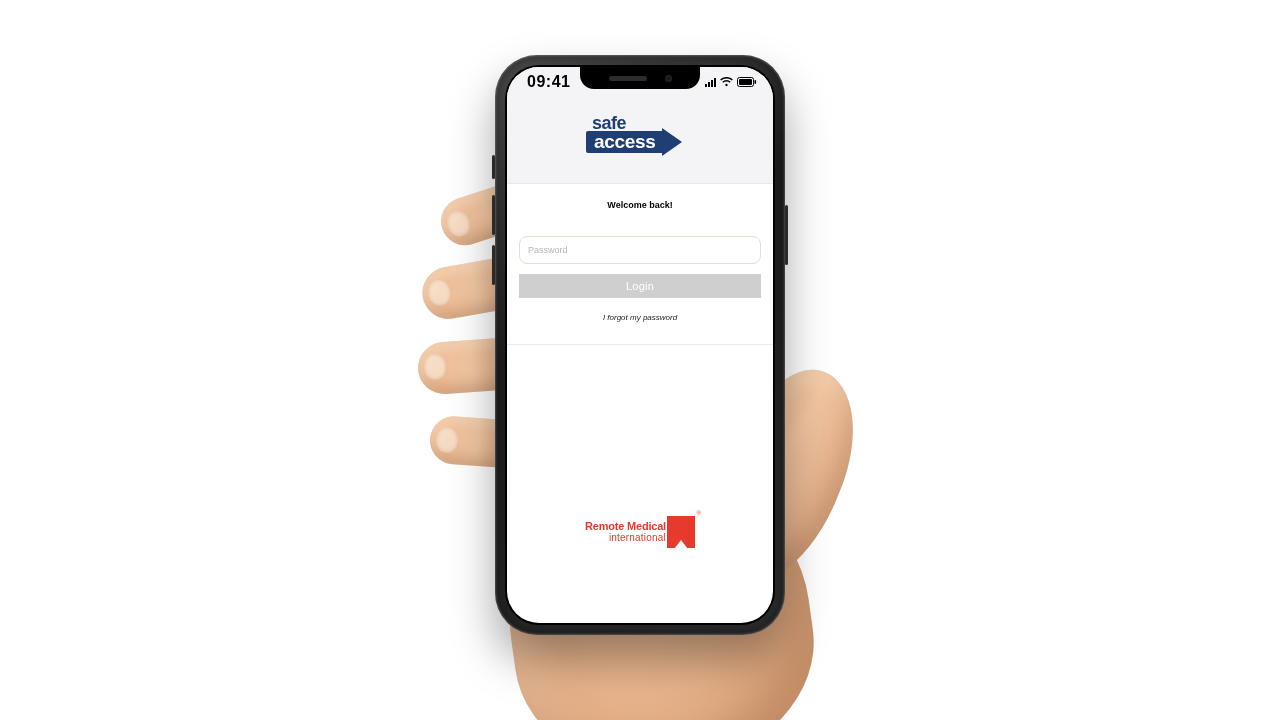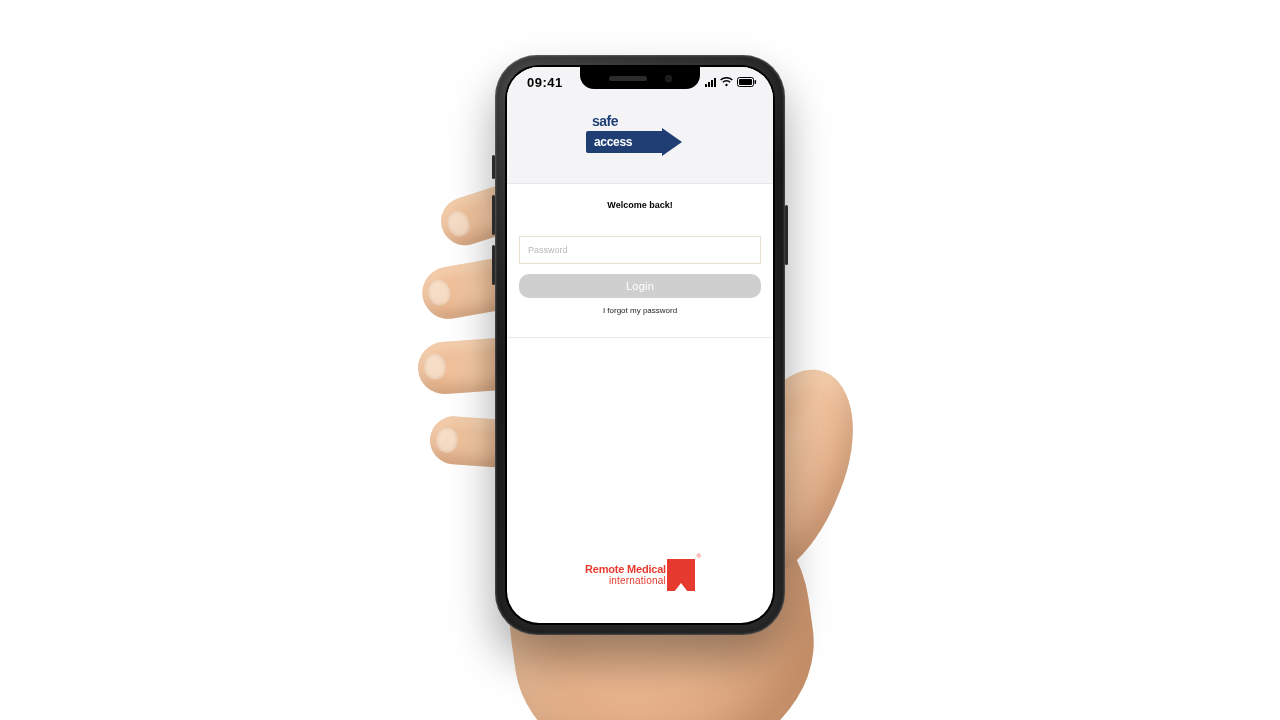--- a/index.html
+++ b/index.html
@@ -145,21 +145,21 @@
 
   
   .status-bar {
     position: relative;
     height: 30px;
     flex: 0 0 30px;
     display: flex;
     align-items: center;
     justify-content: space-between;
     padding: 0 16px;
-    font-size: 13px;
+    font-size: 16px;
     font-weight: 700;
     color: #000;
     background: #f4f4f7;
     z-index: 40;
   }
   .status-left { padding-left: 4px; letter-spacing: 0.5px; }
   .status-right { display: flex; align-items: center; gap: 4px; }
   .signal-icon, .wifi-icon, .battery-icon { display: inline-flex; align-items: flex-end; }
   .signal-icon span {
     width: 2px; background:#000; margin-left:1px; display:inline-block;
@@ -178,21 +178,21 @@
     justify-content: center;
   }
   .logo-safeaccess {
     position: relative;
     width: 108px;
     height: 46px;
   }
   .logo-safe {
     position: absolute;
     left: 6px; top: -2px;
-    font-size: 14px;
+    font-size: 18px;
     font-weight: 800;
     color: #1f3e74;
     font-family: Arial, sans-serif;
     letter-spacing: -0.5px;
   }
   .logo-arrow {
     position: absolute;
     left: 0px; top: 16px;
     width: 96px; height: 22px;
   }
@@ -207,21 +207,21 @@
     position: absolute;
     left: 76px; top: -3px;
     width: 0; height: 0;
     border-top: 14px solid transparent;
     border-bottom: 14px solid transparent;
     border-left: 20px solid #1f3e74;
   }
   .logo-access {
     position: absolute;
     left: 8px; top: 16px;
-    font-size: 12px;
+    font-size: 19px;
     font-weight: 800;
     line-height: 22px;
     color: #ffffff;
     font-family: Arial, sans-serif;
     letter-spacing: -0.3px;
   }
 
   
   .login-area {
     padding: 16px 12px 22px 12px;
@@ -232,58 +232,59 @@
     font-size: 9px;
     font-weight: 800;
     color: #000;
     margin-bottom: 26px;
   }
   .pwd-input {
     width: 100%;
     box-sizing: border-box;
     height: 28px;
     border: 1px solid #e6dfd2;
-    border-radius: 0;
+    border-radius: 8px;
     background: #fff;
     padding: 0 8px;
     font-size: 9px;
     color: #333;
     outline: none;
   }
   .pwd-input::placeholder { color: #b8b8b8; }
   .login-btn {
     display: block;
     width: 100%;
     height: 24px;
     margin-top: 10px;
     background: #cfcfcf;
     color: #ffffff;
     border: none;
-    border-radius: 10px;
+    border-radius: 0;
     font-size: 11px;
     font-weight: 500;
     letter-spacing: 0.2px;
     cursor: pointer;
   }
   .forgot {
     text-align: center;
     font-size: 8px;
+    font-style: italic;
     color: #222;
-    margin-top: 8px;
+    margin-top: 15px;
     cursor: pointer;
   }
 
   
   .screen-spacer { flex: 1 1 auto; }
   .footer-brand {
     display: flex;
     align-items: center;
     justify-content: center;
     gap: 1px;
-    padding-bottom: 32px;
+    padding-bottom: 75px;
   }
   .rmi-text {
     text-align: right;
     line-height: 1.05;
   }
   .rmi-text .l1 {
     font-size: 11px;
     font-weight: 800;
     color: #e63a2e;
     letter-spacing: -0.2px;

